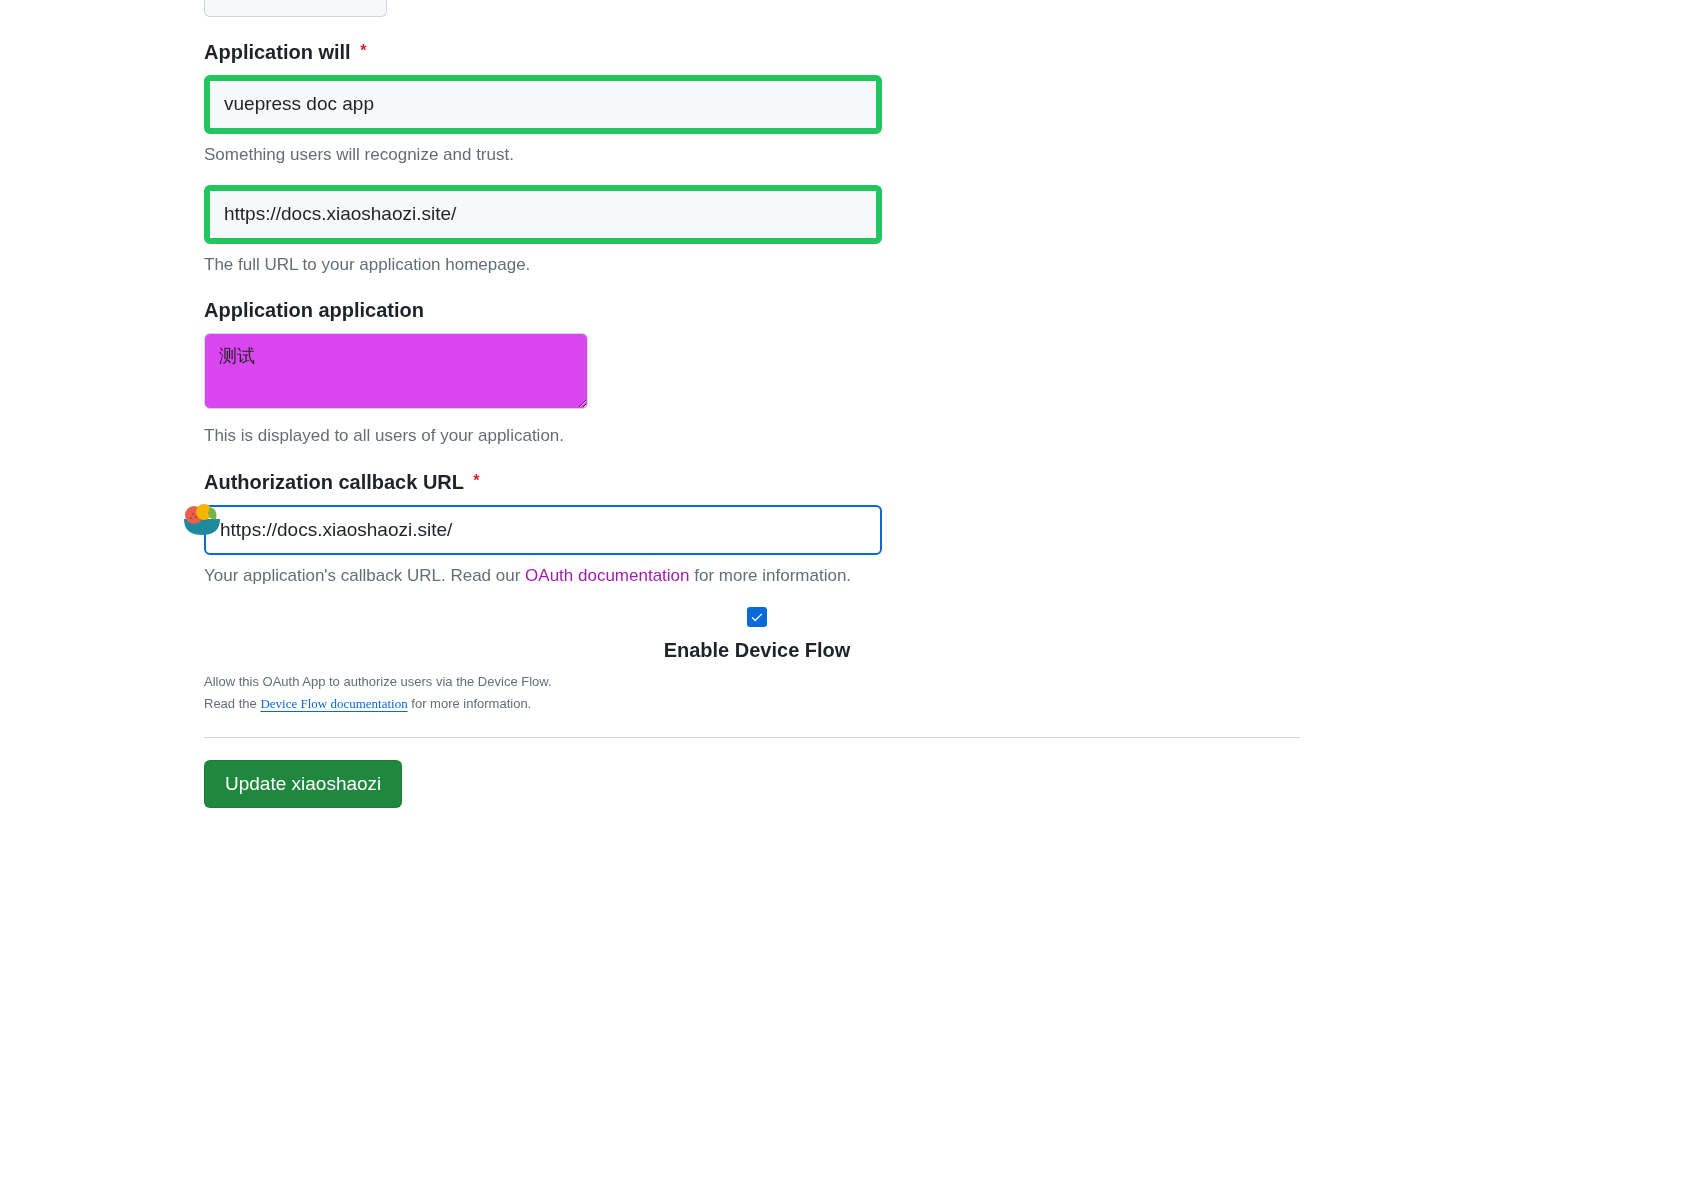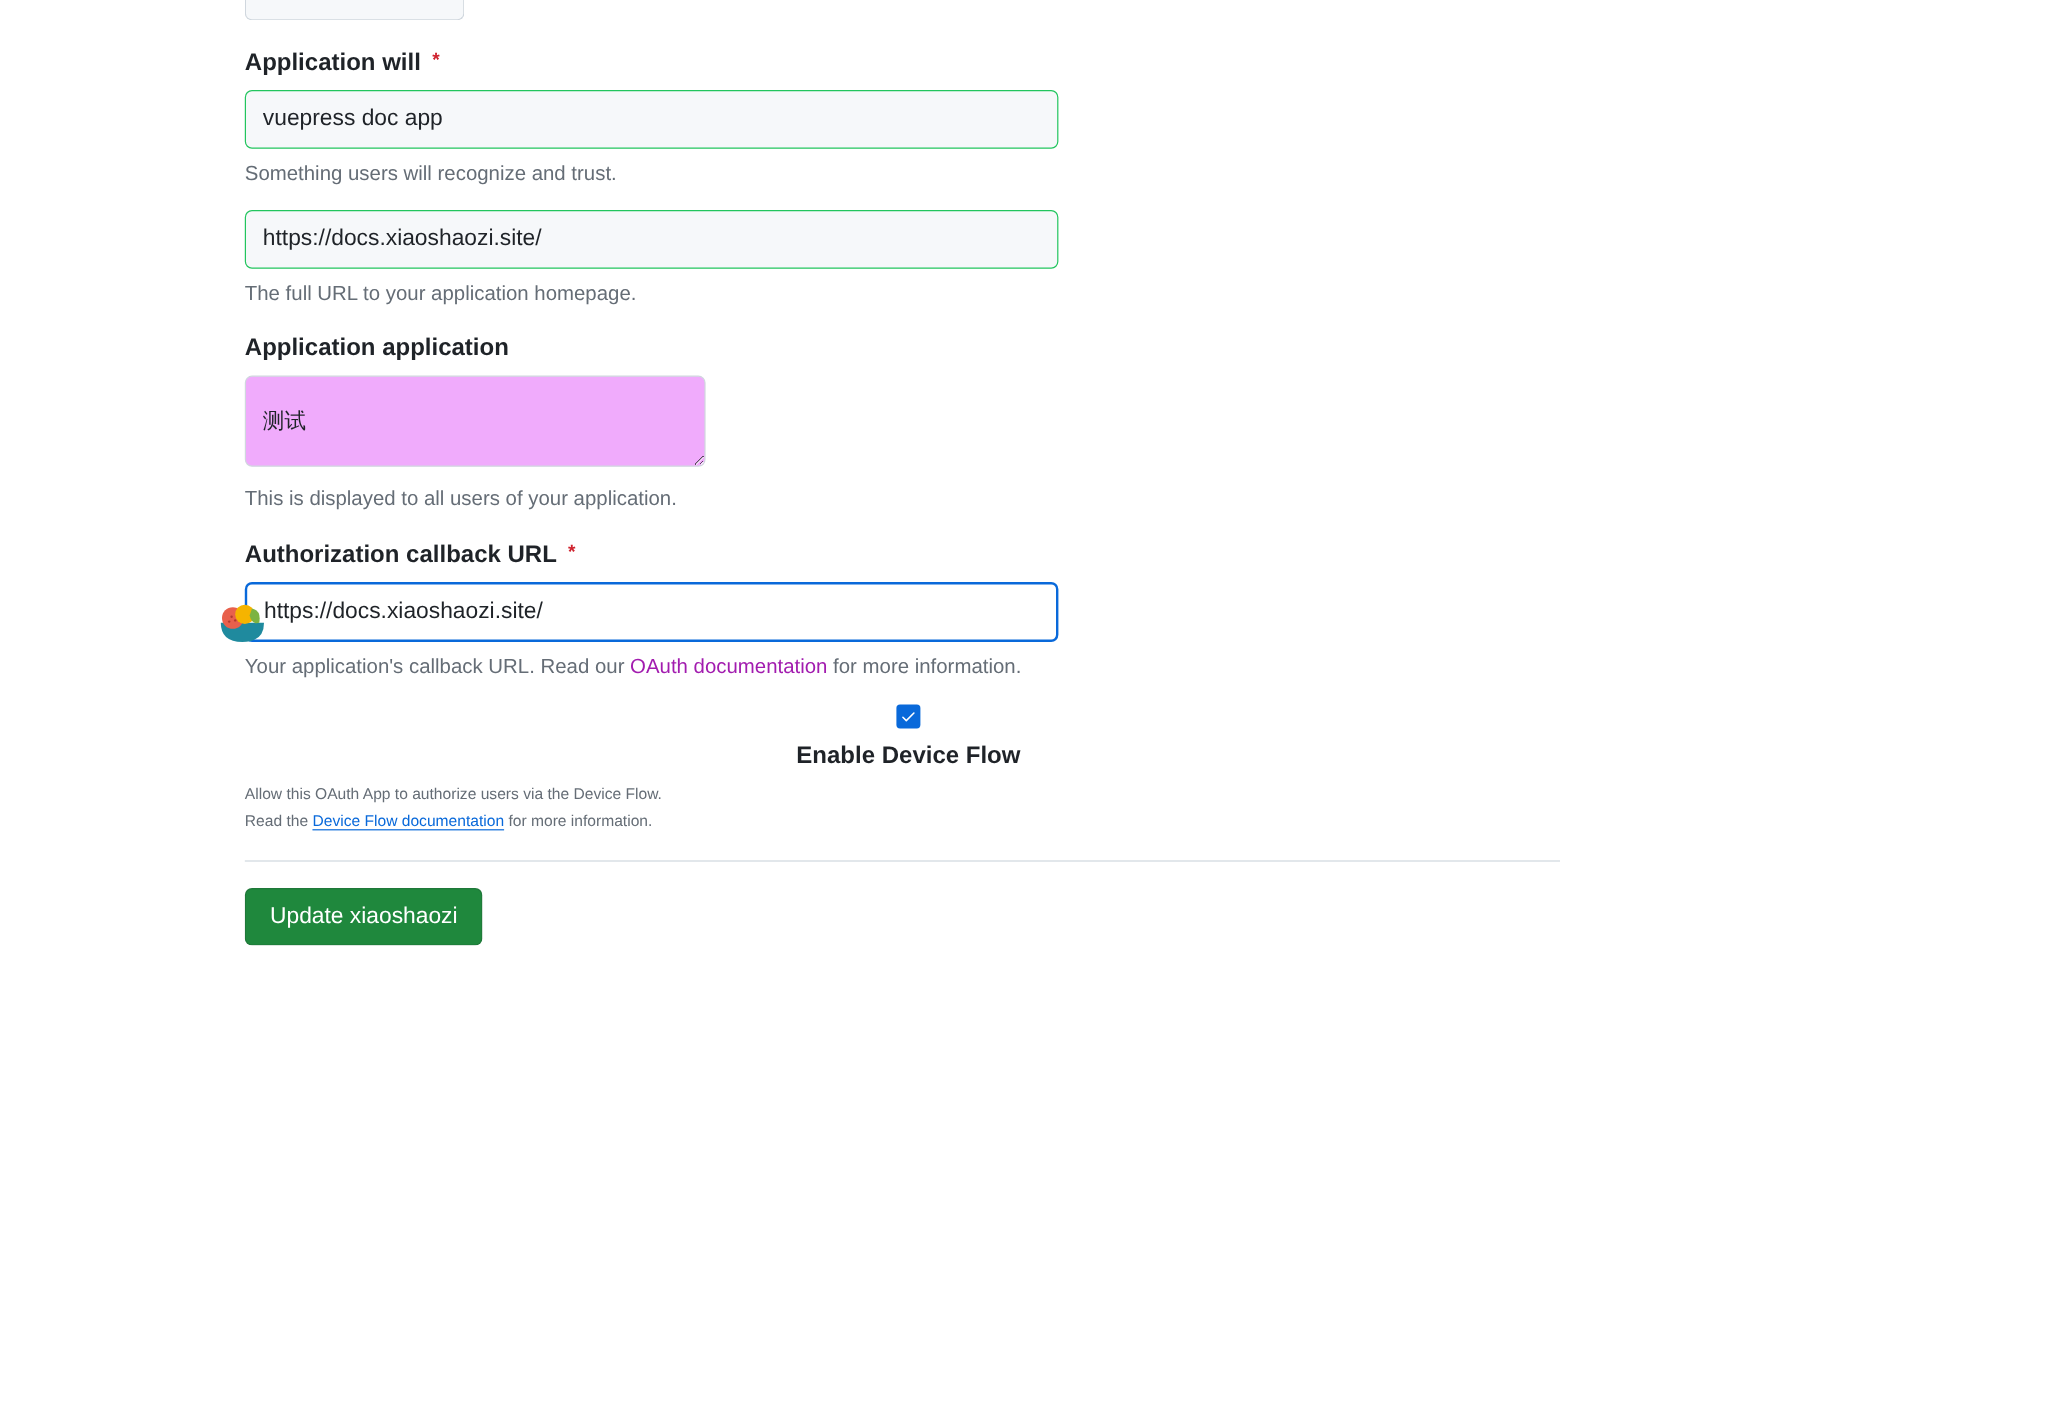--- a/index.html
+++ b/index.html
@@ -39,39 +39,39 @@
       font-size: 16px;
       vertical-align: top;
       position: relative;
       top: 2px;
       margin-left: 4px;
     }
     .text-input {
       width: 678px;
       padding: 10px 14px;
       font-size: 19px;
-      border: 1px solid #22c55e;
+      border: 6px solid #22c55e;
       border-radius: 6px;
       background: #f6f8fa;
       color: #1f2328;
       line-height: 1.4;
     }
     .text-input.focused {
       border: 2px solid #0969da;
       background: #ffffff;
       outline: none;
     }
     .textarea-input {
       width: 384px;
       height: 76px;
-      padding: 25px 14px;
+      padding: 10px 14px;
       font-size: 18px;
       border: 1px solid #d0d7de;
       border-radius: 6px;
-      background: #f0abfc;
+      background: #d946ef;
       color: #1f2328;
       resize: both;
       font-family: inherit;
     }
     .help-text {
       font-size: 17px;
       color: #656d76;
       margin-top: 8px;
     }
     .help-text a {
@@ -108,20 +108,21 @@
     }
     .device-flow-help {
       font-size: 13px;
       color: #656d76;
       line-height: 1.7;
     }
     .device-flow-help a {
       color: #0969da;
       text-decoration: underline;
       text-underline-offset: 3px;
+      font-family: Liberation Serif, serif;
     }
     .divider {
       border: none;
       border-top: 1px solid #d0d7de;
       margin-top: 22px;
       margin-bottom: 22px;
       width: 1096px;
     }
     .submit-button {
       background: #1f883d;

